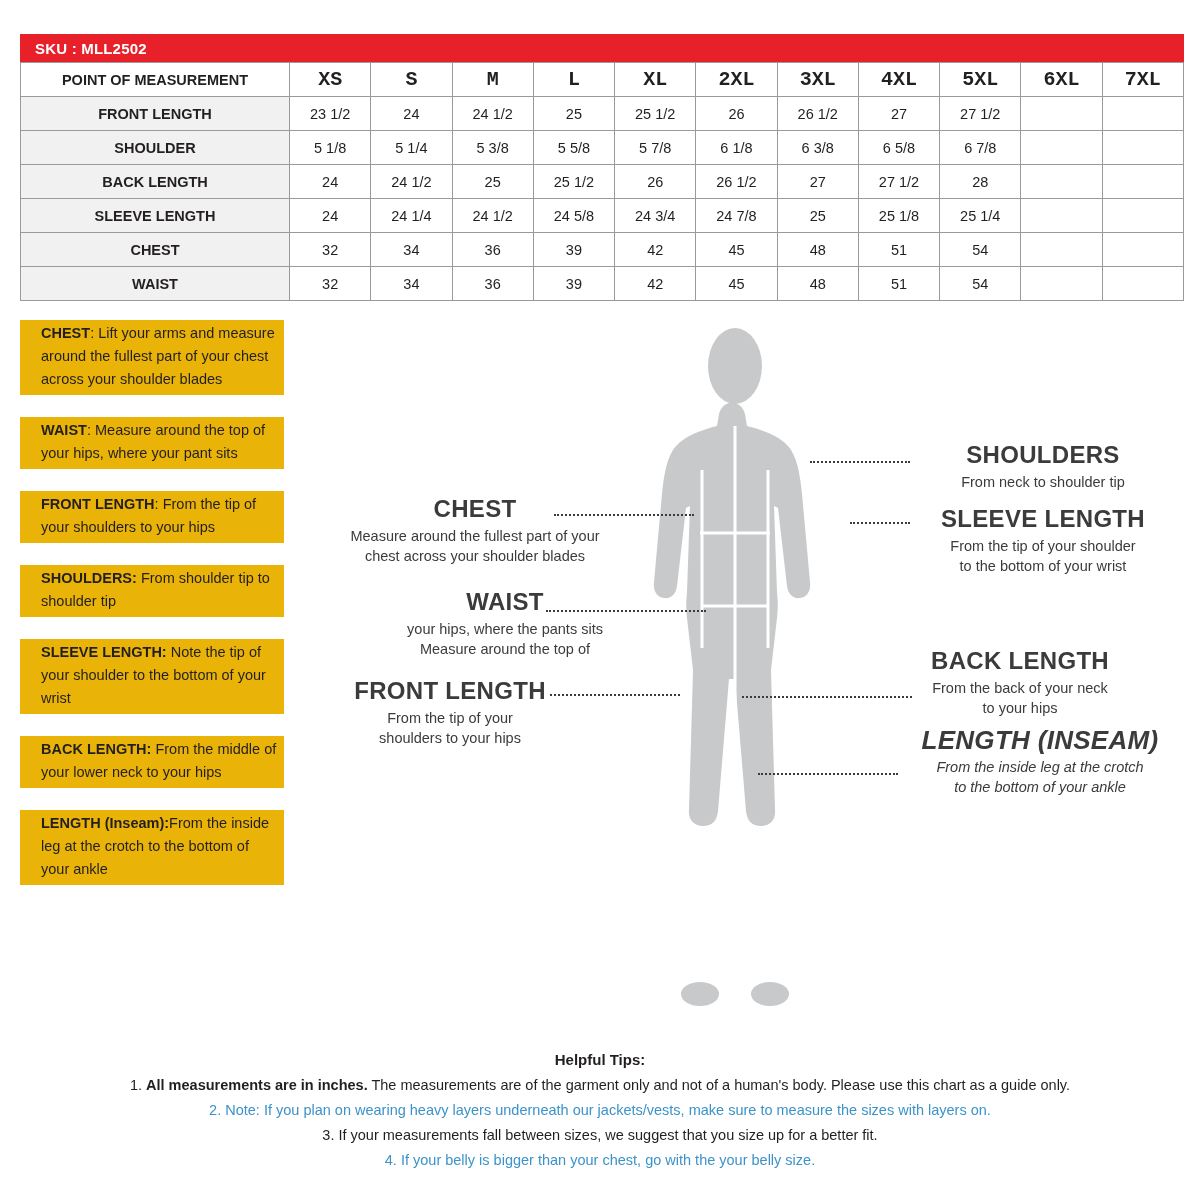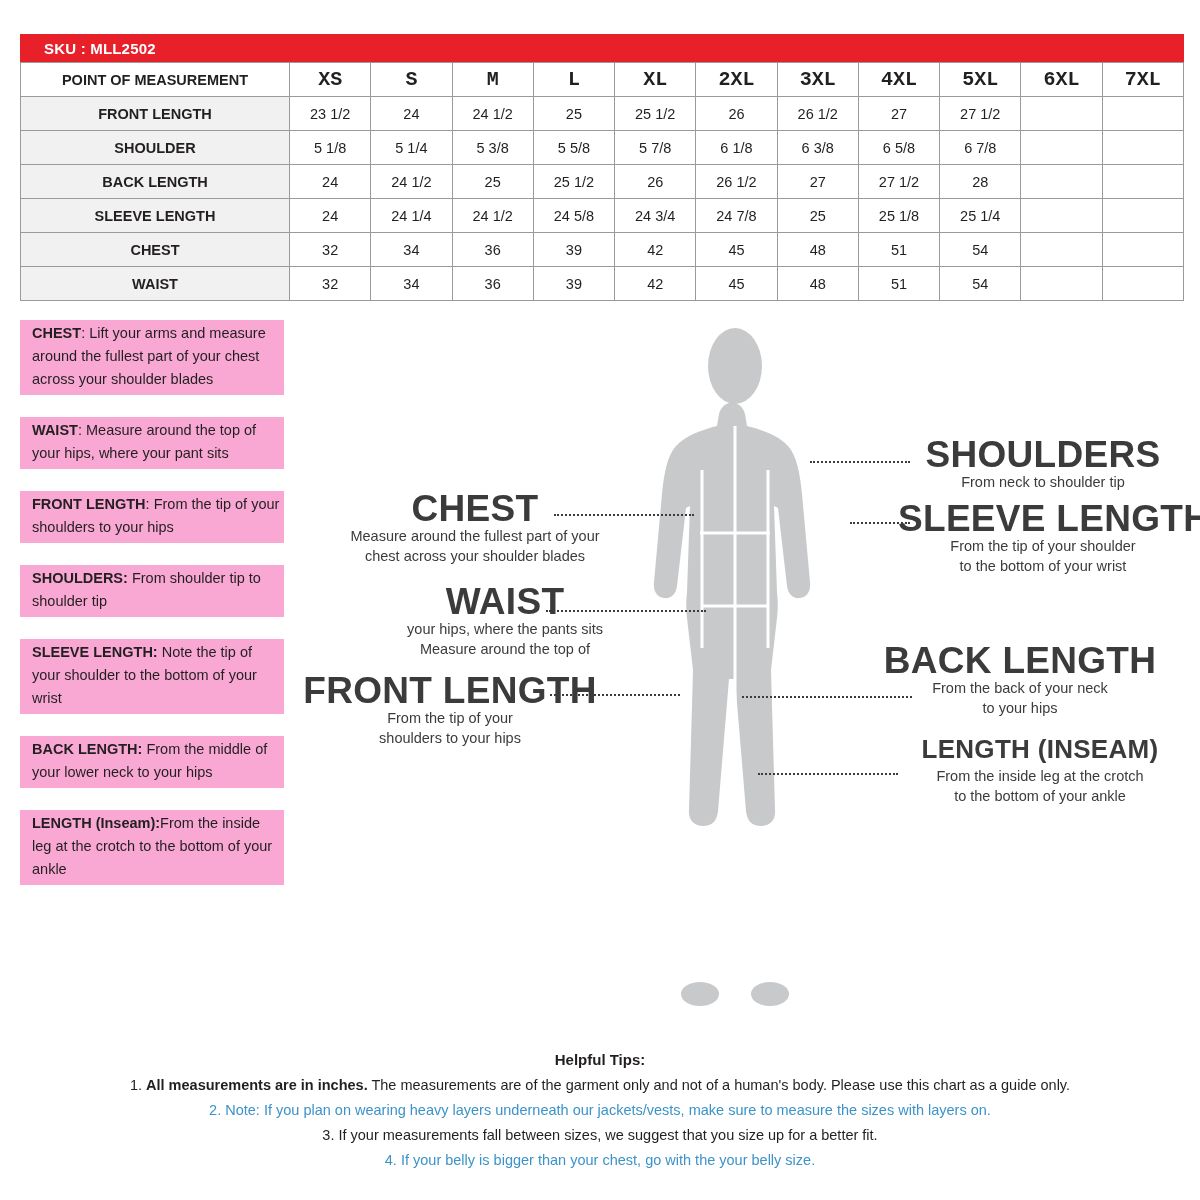--- a/index.html
+++ b/index.html
@@ -27,21 +27,21 @@
     left: 20px;
     top: 34px;
     width: 1164px;
     height: 28px;
     background: #e8202a;
     color: #ffffff;
     font-size: 15px;
     font-weight: bold;
     display: flex;
     align-items: center;
-    padding-left: 24px;
+    padding-left: 15px;
     box-sizing: border-box;
     letter-spacing: 0.2px;
   }
 
   
   .size-table {
     position: absolute;
     left: 20px;
     top: 62px;
     width: 1164px;
@@ -75,24 +75,24 @@
   .size-table td.val { font-size: 14.5px; }
 
   
   .defs {
     position: absolute;
     left: 20px;
     top: 320px;
     width: 264px;
   }
   .def-block {
-    background: #f9a8d4;
+    background: #eab308;
     font-size: 14.5px;
     line-height: 23px;
-    padding: 2px 4px 4px 12px;
+    padding: 2px 4px 4px 21px;
     margin-bottom: 22px;
     box-sizing: border-box;
   }
   .def-block b { font-weight: bold; }
 
   
   .figure-area {
     position: absolute;
     left: 290px;
     top: 318px;
@@ -104,21 +104,21 @@
     left: 350px;
     top: 0px;
     width: 190px;
     height: 700px;
   }
   .callout {
     position: absolute;
     color: #3b3b3b;
   }
   .callout .big {
-    font-size: 37px;
+    font-size: 24px;
     font-weight: bold;
     letter-spacing: 0.3px;
     white-space: nowrap;
     line-height: 34px;
   }
   .callout .big.small-caps {
     font-size: 26px;
   }
   .callout .sub {
     font-size: 14.5px;
@@ -347,21 +347,21 @@
       <div class="sub">From the tip of your shoulder</div>
       <div class="sub">to the bottom of your wrist</div>
     </div>
 
     <div class="callout center" style="left:570px; top:326px; width:320px;">
       <div class="big">BACK LENGTH</div>
       <div class="sub">From the back of your neck</div>
       <div class="sub">to your hips</div>
     </div>
 
-    <div class="callout center" style="left:600px; top:414px; width:300px;">
+    <div class="callout center" style="left:600px; top:405px; width:300px;font-style:italic;">
       <div class="big small-caps">LENGTH (INSEAM)</div>
       <div class="sub">From the inside leg at the crotch</div>
       <div class="sub">to the bottom of your ankle</div>
     </div>
   </div>
 
   <div class="tips">
     <div class="tips-title">Helpful Tips:</div>
     <div class="tip">
       <span>1.</span>

